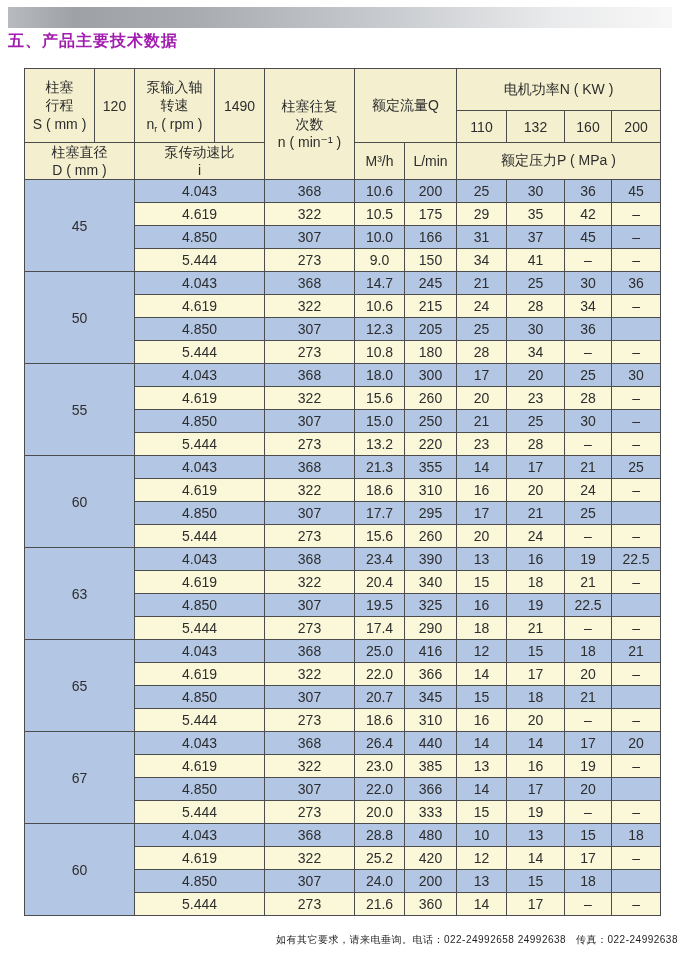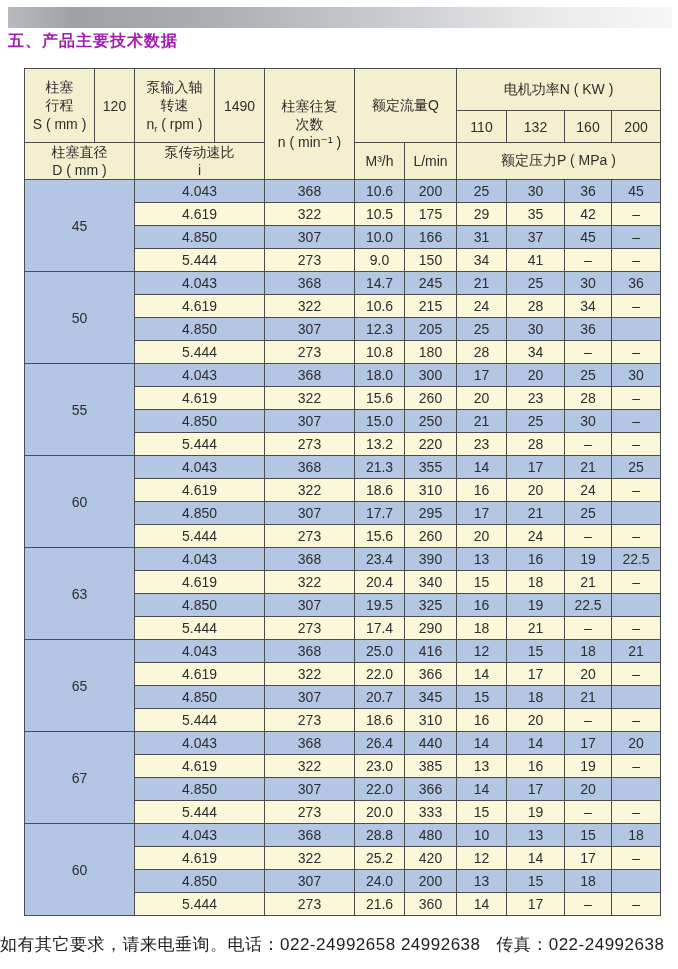--- a/index.html
+++ b/index.html
@@ -35,21 +35,21 @@
   tr.hrow-a { height:42px; }
   tr.hrow-b { height:32px; }
   tr.hrow-c { height:24px; }
   .spec tbody tr { height:23px; }
   .spec tbody td { line-height:1; }
   tr.row-blue td { background:#b3c7e4; }
   tr.row-cream td { background:#fbf8da; }
   .spec td.diam-cell { background:#b3c7e4; }
   .footer-note {
     position:absolute; left:0; top:933px; width:678px;
-    text-align:left; font-size:17px; color:#1e1e1e;
+    text-align:right; font-size:10px; color:#1e1e1e;
     white-space:pre; letter-spacing:0.5px;
   }
 </style>
 </head>
 <body>
 
 <div class="top-bar"></div>
 
 <div class="page-title">五、产品主要技术数据</div>
 

